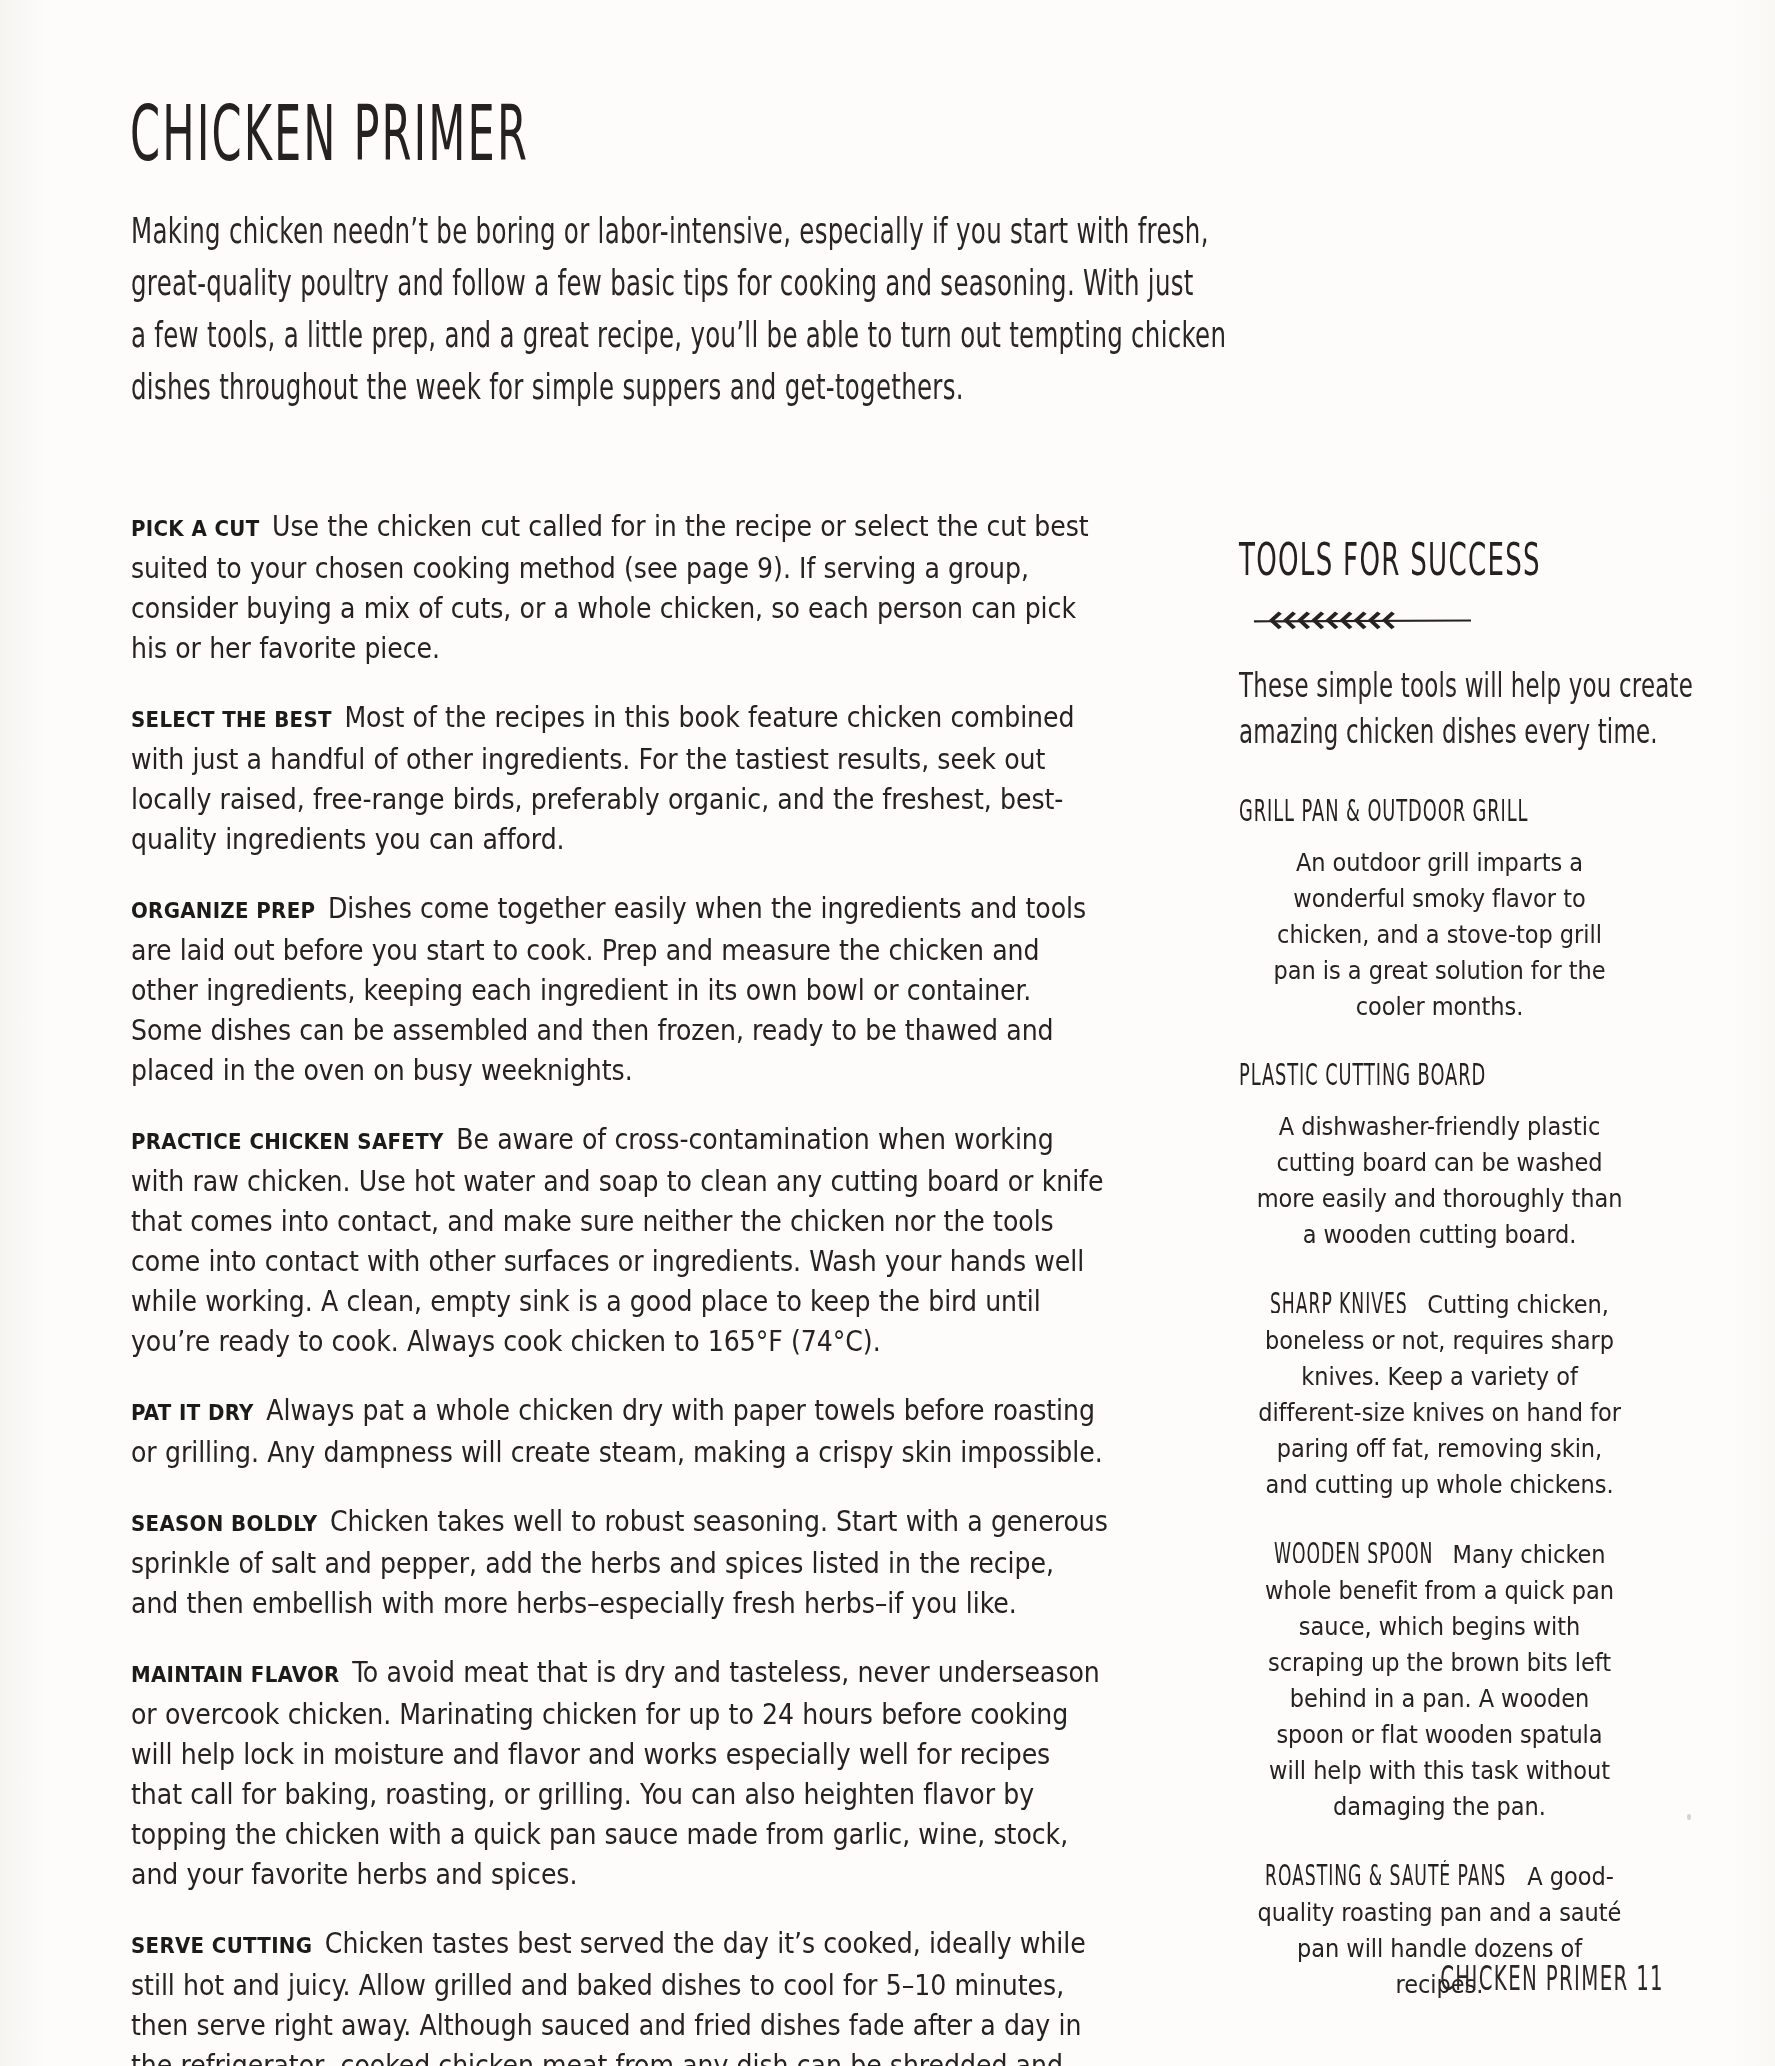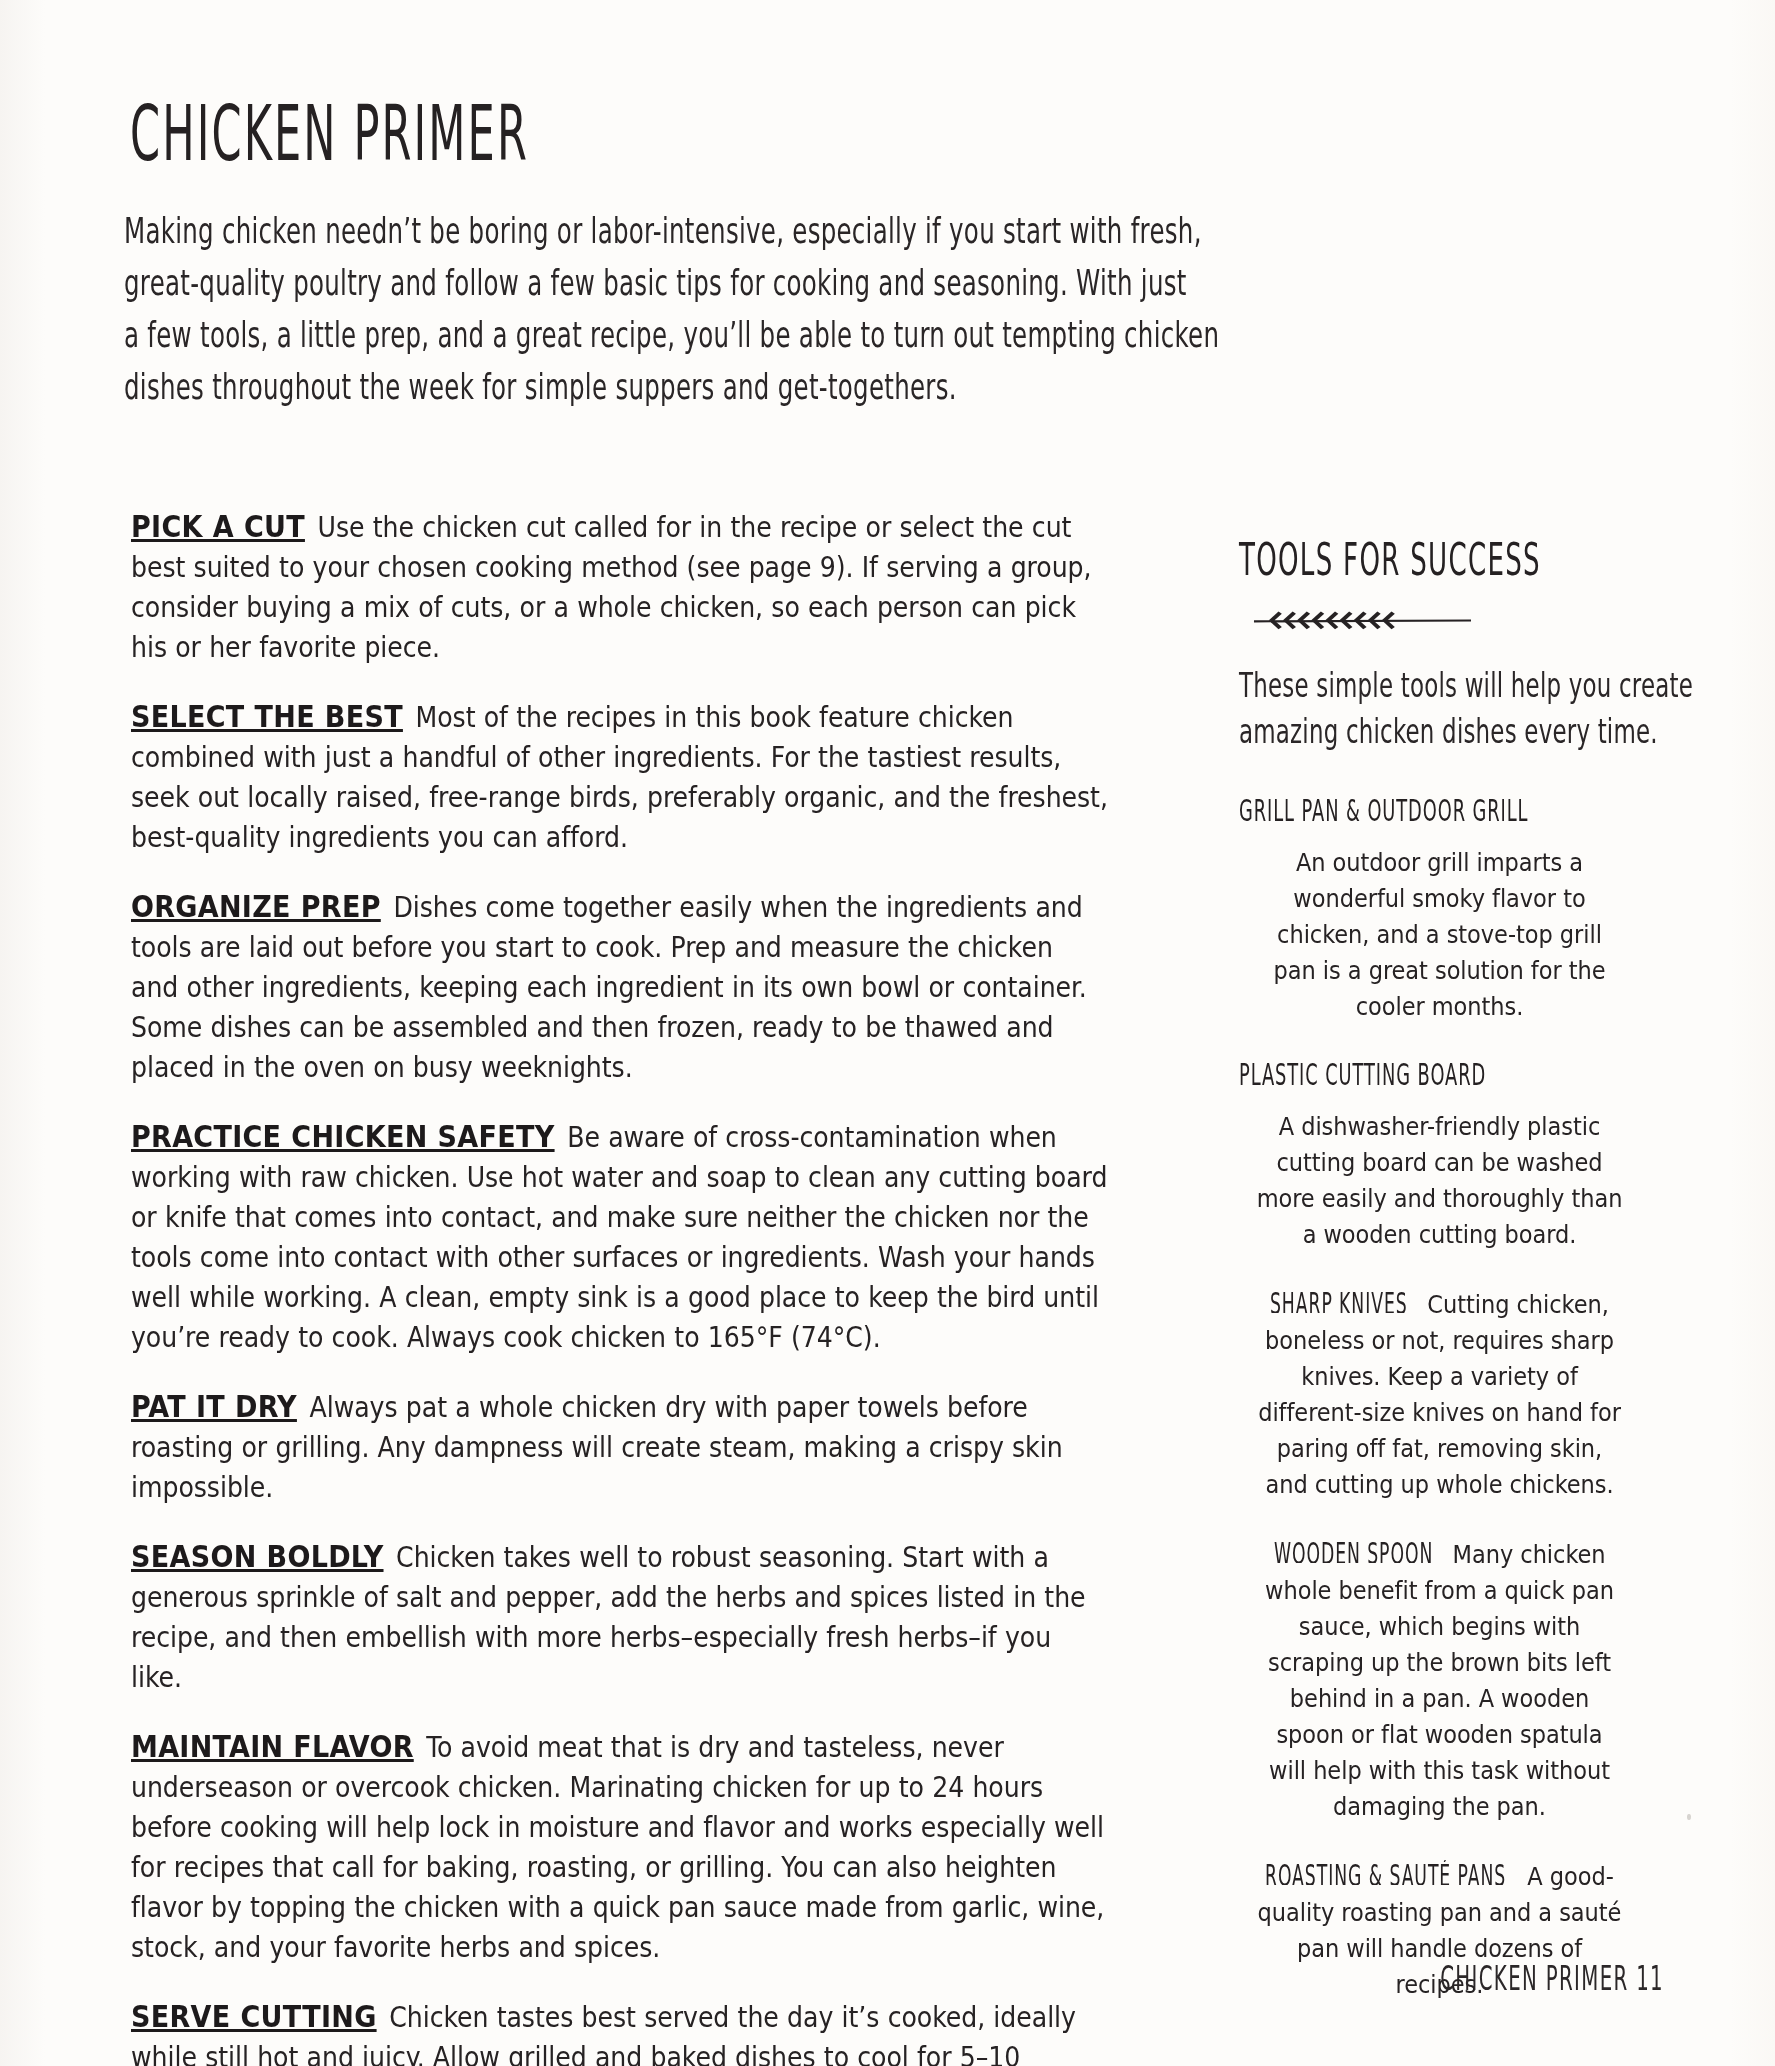--- a/index.html
+++ b/index.html
@@ -36,21 +36,21 @@
     letter-spacing: 3.7px;
     color: #252122;
     transform: scaleX(0.56);
     transform-origin: left top;
     white-space: nowrap;
   }
 
   
   #intro {
     position: absolute;
-    left: 124px;
+    left: 131px;
     top: 214px;
     width: 988px;
   }
   #intro .iline {
     font-family: "DejaVu Sans", sans-serif;
     font-size: 35px;
     line-height: 1;
     font-weight: 400;
     letter-spacing: 0.4px;
     color: #2a2627;
@@ -73,25 +73,24 @@
     font-size: 28px;
     line-height: 40px;
     color: #262223;
     text-align: left;
     letter-spacing: -0.04px;
     word-spacing: 0.3px;
   }
   .body-para:last-child { margin-bottom: 0; }
   .run-in {
     font-weight: 700;
-    font-size: 30px;
+    font-size: 22px;
     letter-spacing: 0.3px;
     padding-right: 12.6px;
     color: #1d1a1b;
-    text-decoration: underline;
   }
 
   
   #sidebar {
     position: absolute;
     left: 1239px;
     top: 537px;
     width: 401px;
   }
   #sidebar-title {

